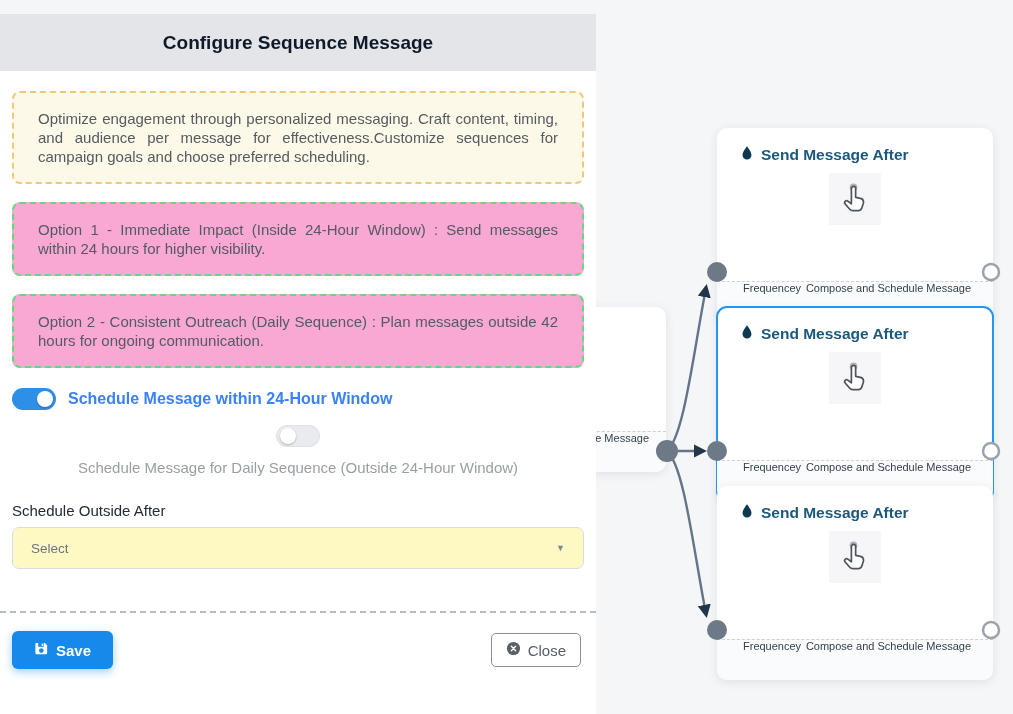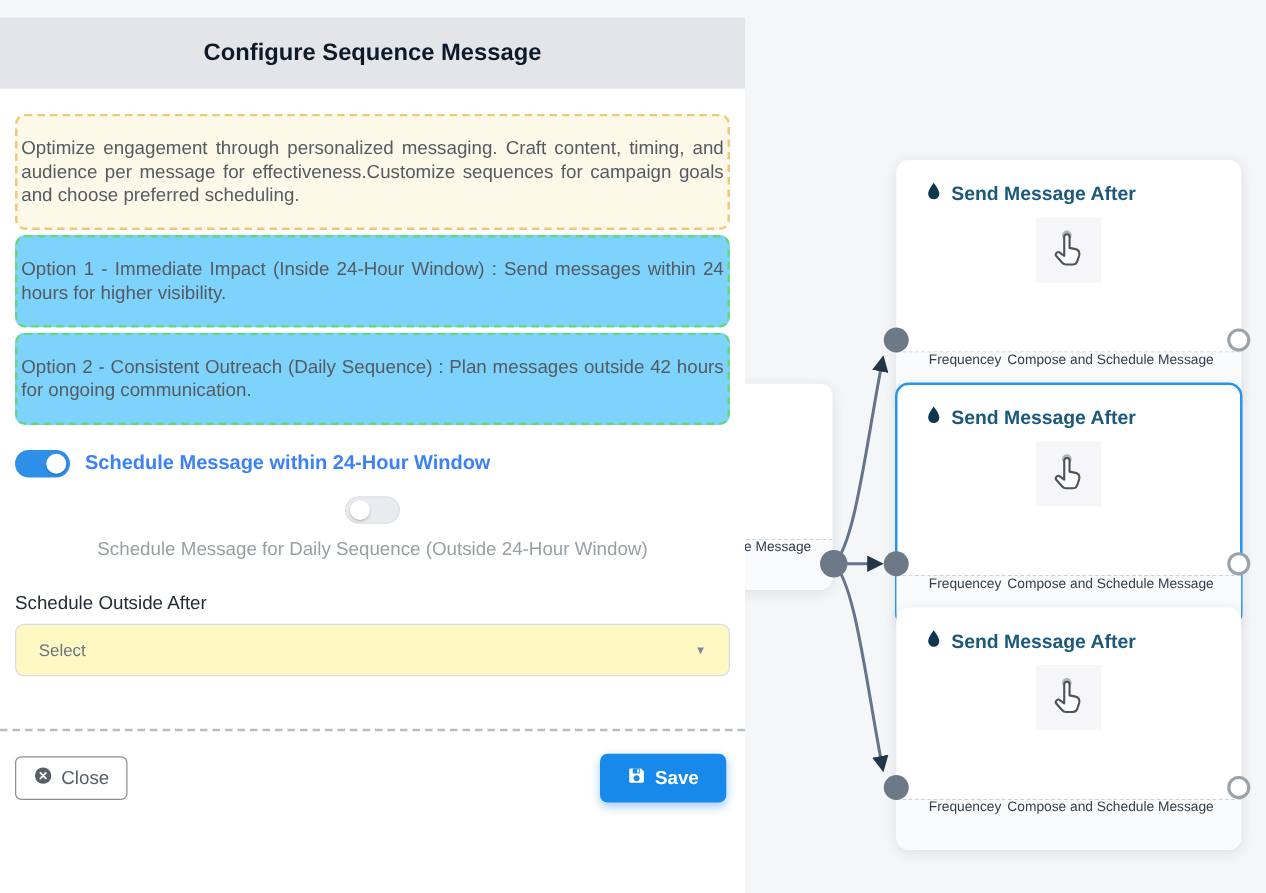--- a/index.html
+++ b/index.html
@@ -6,24 +6,24 @@
   html,body { width:1013px; height:714px; overflow:hidden;
     font-family:"Liberation Sans", sans-serif; background:#f5f6f8; }
 
   
   .panel { position:absolute; left:0; top:14px; width:596px; height:714px;
     background:#fff; z-index:10; }
   .panel-header { height:57px; background:#e3e5e9; display:flex;
     align-items:center; justify-content:center; }
   .panel-title { font-size:19px; font-weight:700; color:#0e1a28; }
 
-  .note-box { margin:0 12px; border-radius:8px; padding:16px 3px;
+  .note-box { margin:0 12px; border-radius:8px; padding:16px 24px;
     font-size:15px; line-height:19px; color:#565b61; text-align:justify; }
   .note-yellow { margin-top:20px; background:#fdf9e9; border:2px dashed #f3c77b; }
-  .note-green  { margin-top:4px; background:#7dd3fc; border:2px dashed #63d87d; }
+  .note-green  { margin-top:18px; background:#f9a8d4; border:2px dashed #63d87d; }
 
   .toggle-row { display:flex; align-items:center; gap:12px; margin:0 12px; }
   .toggle-row.first { margin-top:20px; }
   .toggle-row.second { margin-top:15px;flex-direction:column; }
   .switch { width:44px; height:22px; border-radius:11px; position:relative;
     flex:0 0 auto; cursor:pointer; }
   .switch.on  { background:#2e8fe9; }
   .switch.off { background:#e9ebee; border:1px solid #dde0e4; }
   .switch .knob { position:absolute; top:3px; width:16px; height:16px;
     border-radius:50%; background:#fff; box-shadow:0 1px 2px rgba(0,0,0,.25); }
@@ -200,34 +200,34 @@
   <div class="field-label">Schedule Outside After</div>
 
   <div class="select-box">
     <span class="select-value">Select</span>
     <span class="select-caret">▼</span>
   </div>
 
   <div class="divider"></div>
 
   <div class="btn-row">
-    <div class="btn btn-close">
-      <span>
-        <svg width="15" height="15" viewBox="0 0 16 16">
-          <circle cx="8" cy="8" r="7" fill="#585f66"></circle>
-          <path d="M5.7 5.7l4.6 4.6M10.3 5.7l-4.6 4.6" stroke="#fff" stroke-width="1.6" stroke-linecap="round"></path>
-        </svg>
-      </span>
-      <span>Close</span>
-    </div>
     <div class="btn btn-save">
       <span>
         <svg width="15" height="15" viewBox="0 0 16 16">
           <path fill="#fff" d="M2.5 2h9L14 4.5V13c0 .55-.45 1-1 1H2.5c-.55 0-1-.45-1-1V3c0-.55.45-1 1-1z"></path>
           <path fill="#1789eb" d="M4.5 2h6v4.2h-6z"></path>
           <path fill="#fff" d="M8.2 2.8h1.7v2.5H8.2z"></path>
           <circle cx="7.8" cy="10.2" r="2.5" fill="#1789eb"></circle>
         </svg>
       </span>
       <span>Save</span>
     </div>
+    <div class="btn btn-close">
+      <span>
+        <svg width="15" height="15" viewBox="0 0 16 16">
+          <circle cx="8" cy="8" r="7" fill="#585f66"></circle>
+          <path d="M5.7 5.7l4.6 4.6M10.3 5.7l-4.6 4.6" stroke="#fff" stroke-width="1.6" stroke-linecap="round"></path>
+        </svg>
+      </span>
+      <span>Close</span>
+    </div>
   </div>
 </div>
 
 </body></html>

